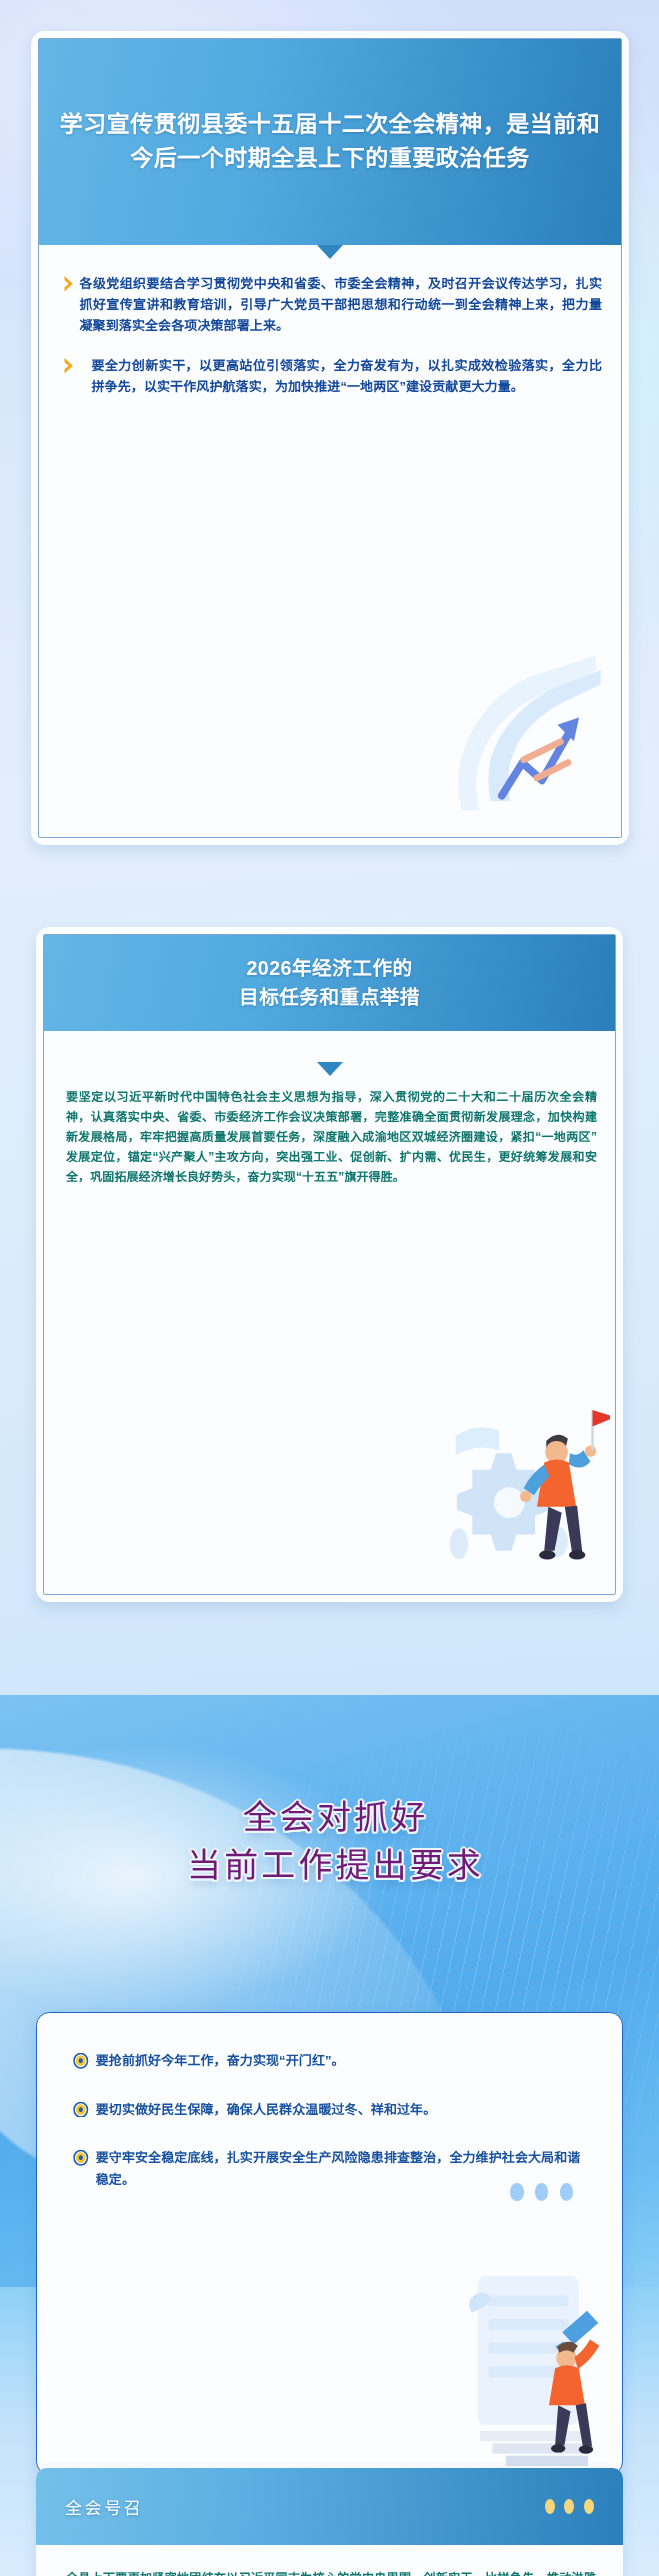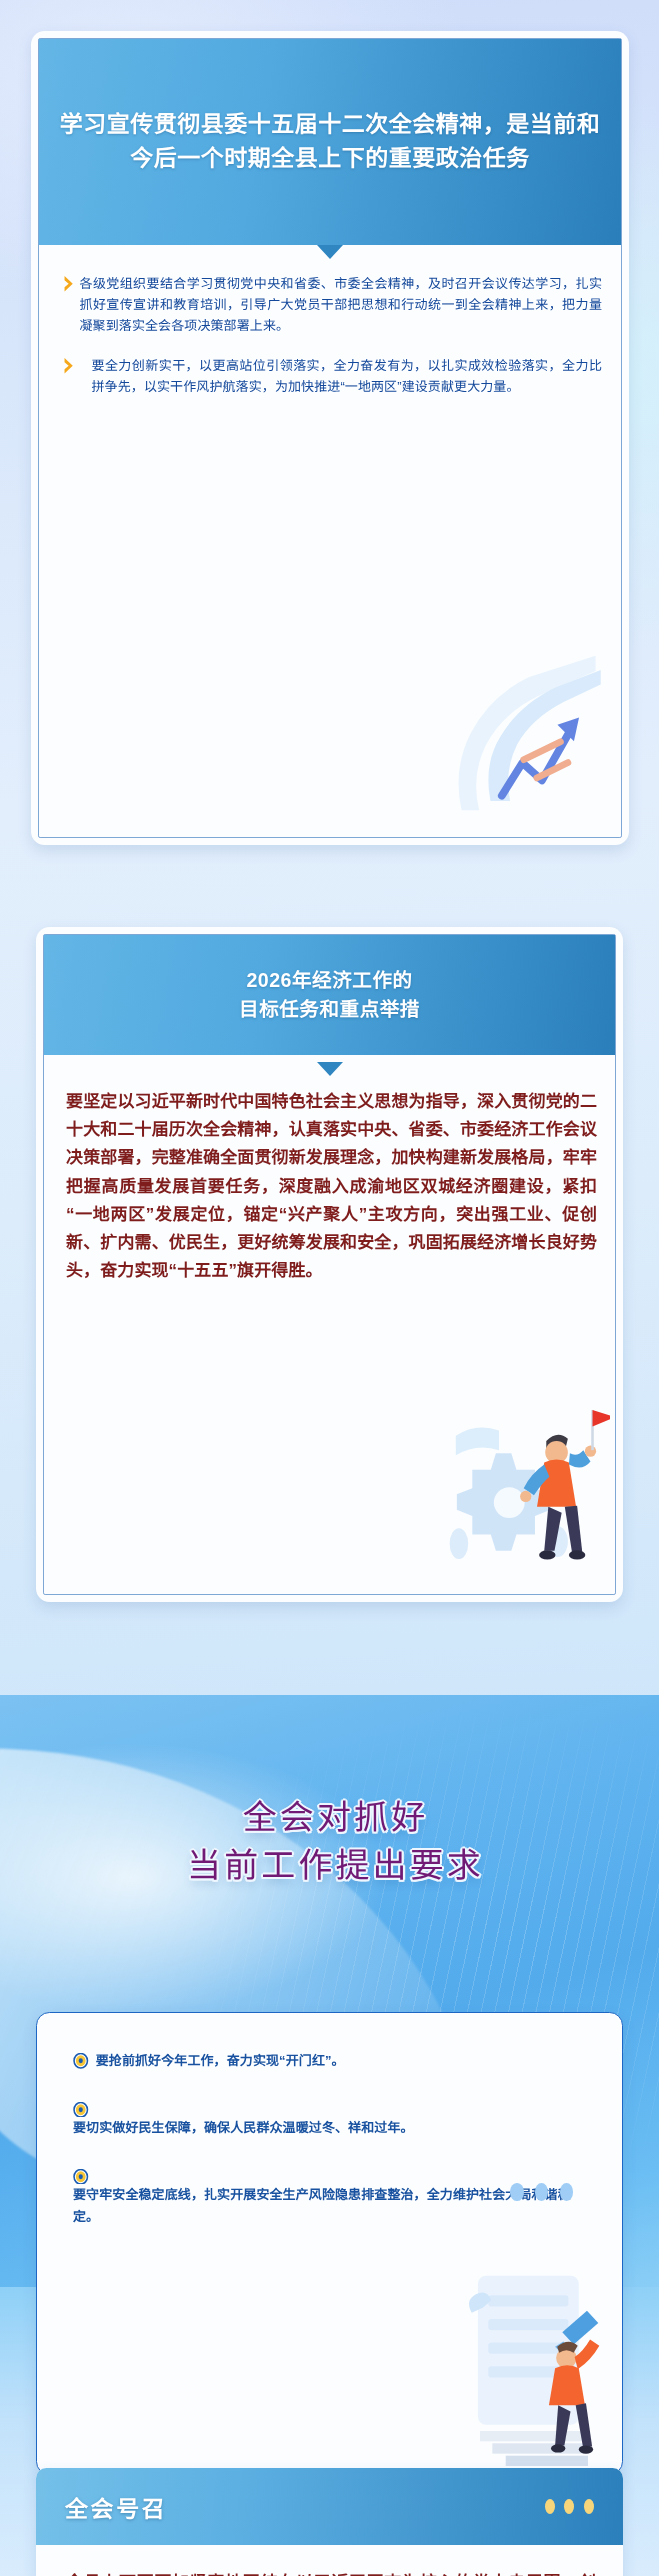--- a/index.html
+++ b/index.html
@@ -68,77 +68,77 @@
     border-top:14.4px solid #2f86c0;
   }
 
   
   .body-wrap { position:absolute; }
   .bullet-row { display:flex; align-items:flex-start; }
   .chev {
     flex:0 0 auto; width:11.3px; height:17.5px; margin-right:5.2px; margin-top:2.1px;
   }
   .btext {
-    color:#14489b; font-weight:400; font-size:13px; line-height:1.62;
+    color:#14489b; font-weight:700; font-size:13px; line-height:1.62;
     letter-spacing:0.1px; text-align:justify;
   }
   .para {
-    color:#7f1d1d; font-weight:700; font-size:17px; line-height:1.66;
+    color:#0f766e; font-weight:700; font-size:12px; line-height:1.66;
     letter-spacing:0.1px; text-align:justify; text-justify:inter-ideograph;
   }
 
   
   .ring { flex:0 0 auto; width:15.5px; height:15.5px; margin-right:7.2px; margin-top:3.1px; }
   .c3text { color:#18519f; font-weight:700; font-size:13px; line-height:1.66; letter-spacing:0.1px; }
 
   
   #card1 { left:31px; top:31px; width:598px; height:814px; }
   #card1 .ribbon { height:206px; }
   #card1 .ribbon-txt { font-size:23px; padding:0 16px; }
   #card1 .ribbon-notch { top:214px; }
   #card1 .body-wrap { left:32px; right:27px; top:242px; }
   #card1 .bullet-row + .bullet-row { margin-top:18.5px;gap:12px; }
   .deco-chart { position:absolute; right:18.5px; bottom:14.4px; width:170px; height:191px; opacity:.95; }
 
   
   #card2 { left:36px; top:927px; width:587px; height:675px; }
-  #card2 .ribbon { height:120px; }
+  #card2 .ribbon { height:96px; }
   #card2 .ribbon-txt { font-size:19.6px; padding:0 20.6px; }
   #card2 .ribbon-notch { top:135px; }
   #card2 .body-wrap { left:30px; right:26px; top:161px; }
   .deco-gear { position:absolute; right:13.4px; bottom:12.4px; width:185px; height:216px; }
 
   
   .headline { position:absolute; left:0; top:1793px; width:659px; text-align:center; }
   .headline .hl {
     display:block; font-size:34px; font-weight:400; letter-spacing:3.1px;
     color:#701a75; line-height:1.42;
     text-shadow:
       -1.5px -1.5px 0 #eef7ff, 1.5px -1.5px 0 #eef7ff, -1.5px 1.5px 0 #eef7ff, 1.5px 1.5px 0 #eef7ff,
       0 -2.1px 0 #eef7ff, 0 2.1px 0 #eef7ff, -2.1px 0 0 #eef7ff, 2.1px 0 0 #eef7ff,
       0 5.2px 8.2px rgba(12,62,128,.28);
     margin-left: 12px;
   }
 
   
   #card3 { left:36px; top:2012px; width:587px; height:463px; background:#fbfdff; border:1px solid #1d66c4; }
   #card3 .body-wrap { left:36px; right:31px; top:37px; }
-  #card3 .bullet-row + .bullet-row { margin-top:27px;flex-direction:column; }
+  #card3 .bullet-row + .bullet-row { margin-top:27px; }
   .deco-doc { position:absolute; right:11.3px; bottom:7.2px; width:155px; height:216px; }
   .c3-dots { position:absolute; right:49px; top:170px; display:flex; gap:11.3px; }
   .c3-dots i { display:block; width:13.4px; height:17.5px; border-radius:50%; background:#9fcdf6; }
 
   
   #card4 { left:36px; top:2468px; width:587px; height:355px; border-radius:10.3px; background:#fbfdff; overflow:hidden; }
   #card4 .c4head {
     position:absolute; left:0; top:0; width:587px; height:77px;
     background:linear-gradient(96deg,#74c0e9 0%,#5cb0e2 34%,#2b80bc 100%);
     display:flex; align-items:center; justify-content:space-between; padding:0 29px;
   }
-  #card4 .c4head h3 { color:#fff; font-size:23px; font-weight:700; letter-spacing:2.6px; text-shadow:0 1px 3.1px rgba(15,65,110,.4); }
+  #card4 .c4head h3 { color:#fff; font-size:17px; font-weight:400; letter-spacing:2.6px; text-shadow:0 1px 3.1px rgba(15,65,110,.4); }
   .c4-dots { display:flex; gap:9.3px; }
   .c4-dots i { display:block; width:10.3px; height:15.5px; border-radius:50%; background:#f7d57a; }
   #card4 .body-wrap { left:30px; right:27px; top:101px; }
 </style>
 </head>
 <body>
 
 <div class="bg-root">
   <div class="bg-top"></div>
   <div class="bg-band"></div>

